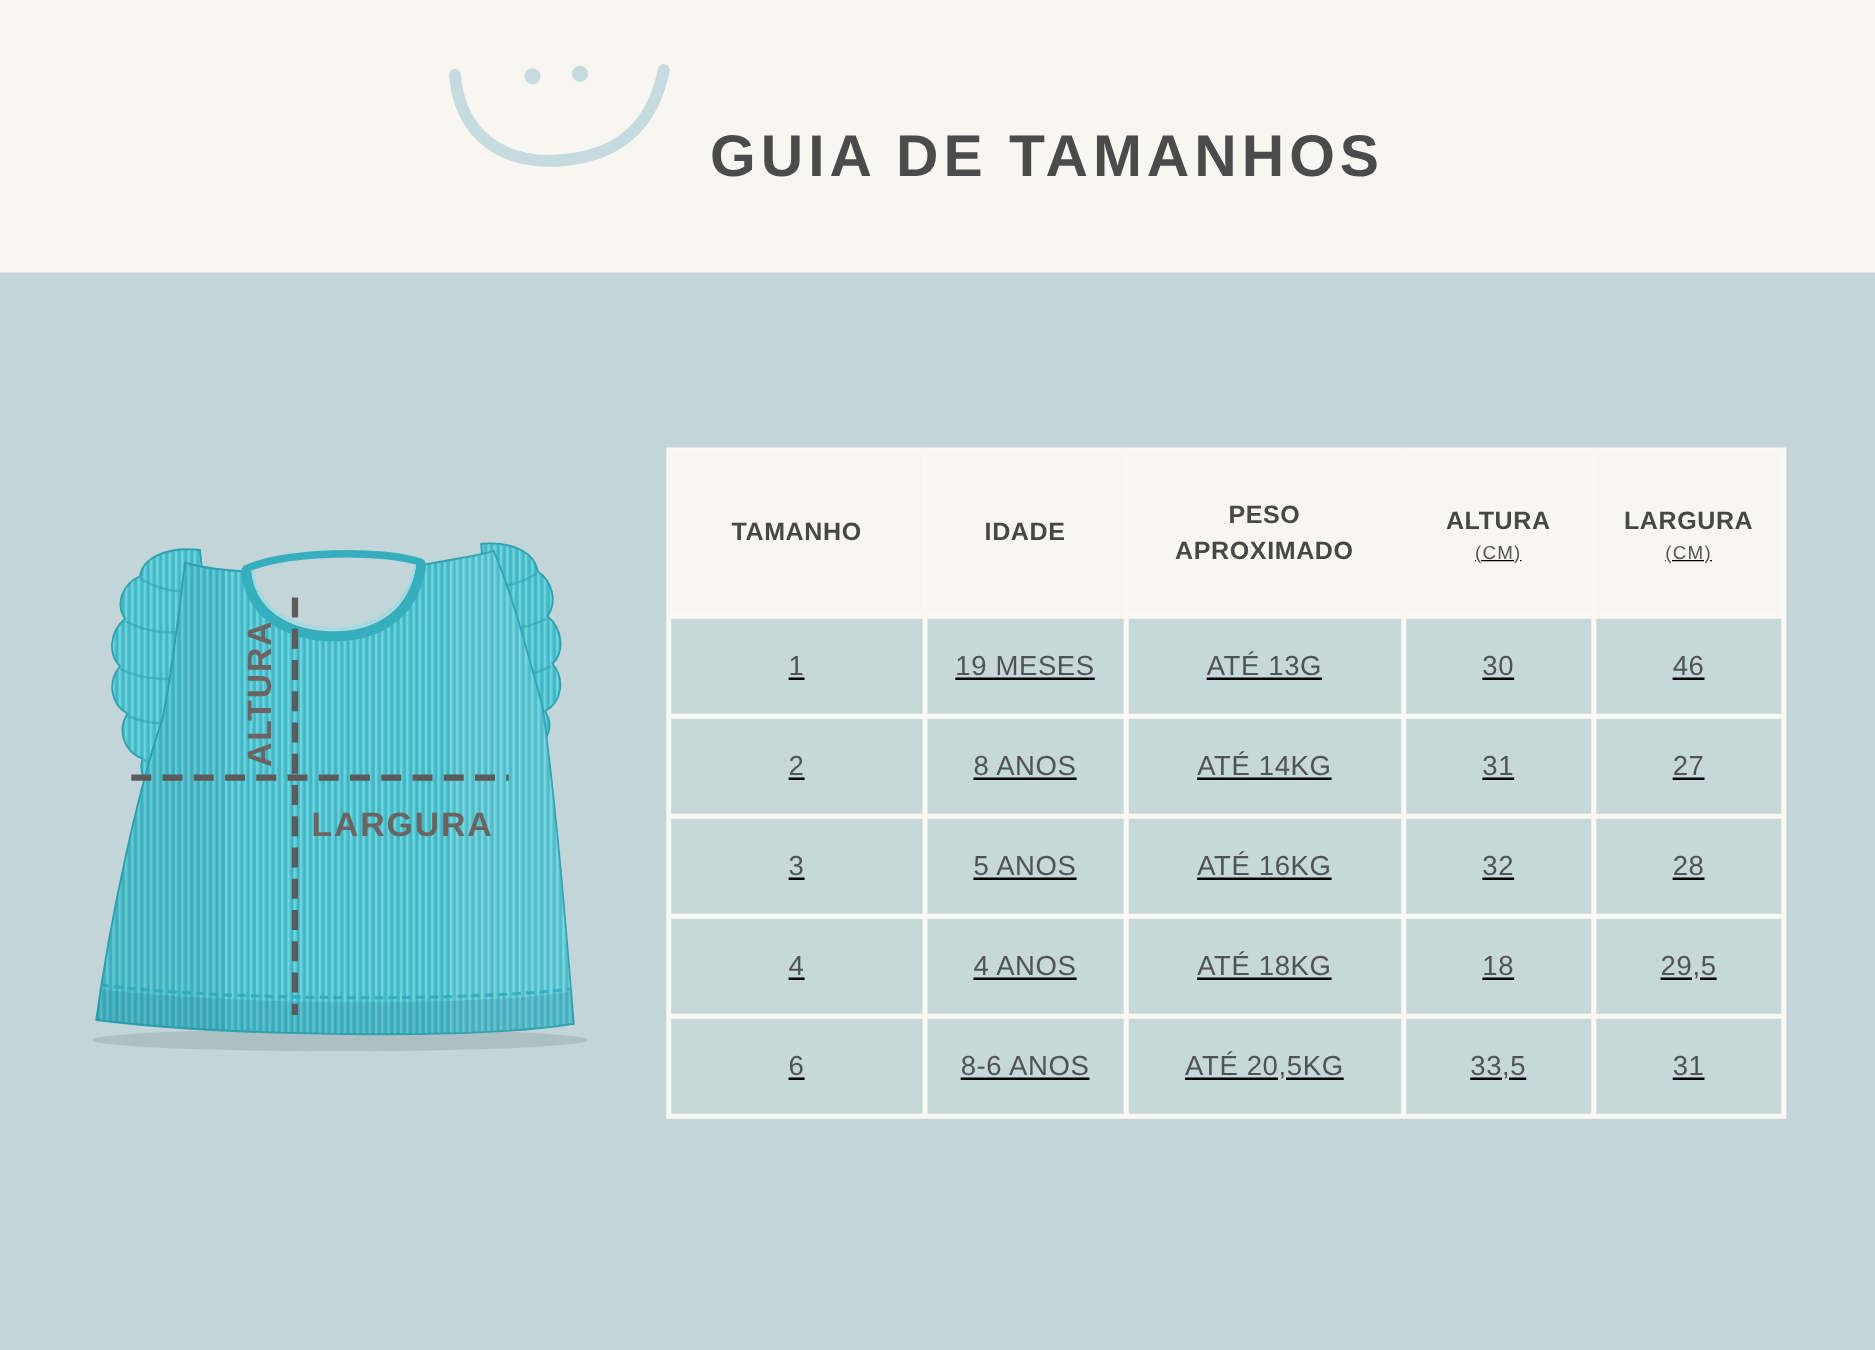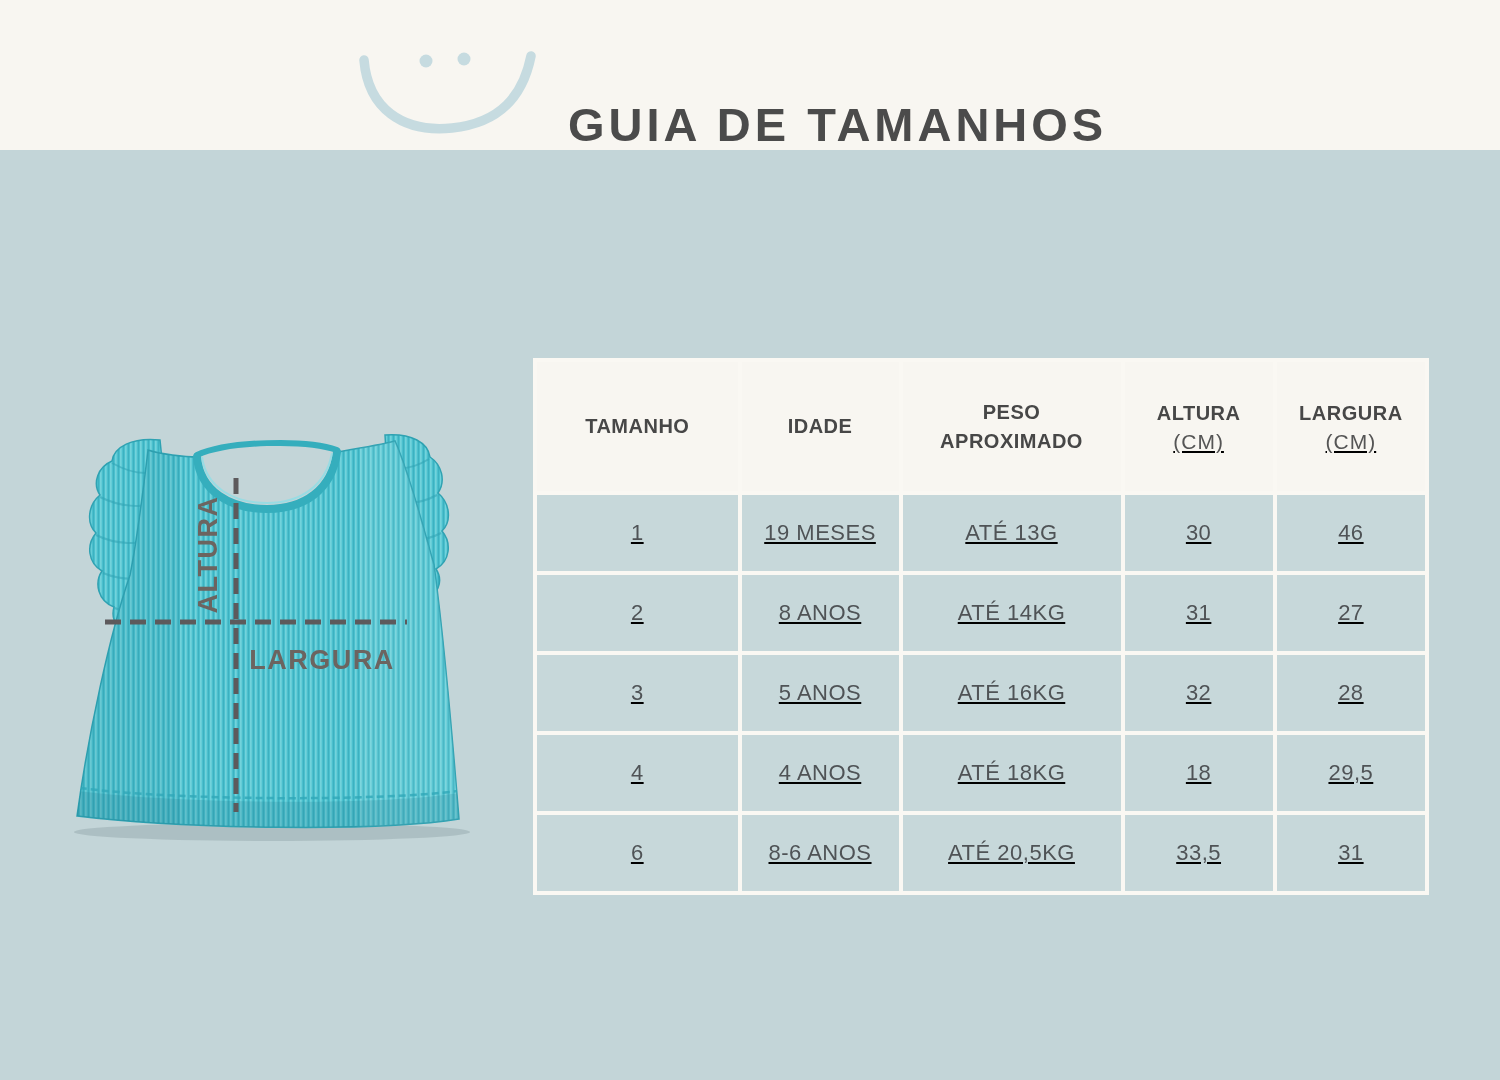--- a/index.html
+++ b/index.html
@@ -4,21 +4,21 @@
 <style>
   html,body{margin:0;padding:0;background:#9fb6ba;}
   .canvas{
     position:relative;width:1500px;height:1080px;overflow:hidden;
     background:#c3d5d8;
     font-family:"Liberation Sans", sans-serif;
     -webkit-font-smoothing:antialiased;
   }
   
   .band{
-    position:absolute;left:0;top:0;width:1500px;height:150px;
+    position:absolute;left:0;top:0;width:1500px;height:218px;
     background:#f8f6f1;
   }
   .smiley{position:absolute;left:352px;top:28px;width:200px;height:130px;}
   .page-title{
     position:absolute;left:568px;top:70px;
     font-size:47px;font-weight:800;letter-spacing:4px;
     color:#4b4b4b;line-height:1;white-space:nowrap;
   }
   
   .figure{position:absolute;left:60px;top:395px;width:430px;height:450px;}
@@ -38,21 +38,21 @@
     border-collapse:separate;border-spacing:4px;
     background:#faf8f3;table-layout:fixed;text-decoration:underline;
   }
   .size-table th{
     background:#f8f6f1;height:129px;vertical-align:middle;text-align:center;
     color:#474747;font-size:20px;font-weight:700;letter-spacing:0.5px;
     padding:0 8px;box-sizing:border-box;
   }
   .size-table th .label{display:inline-block;max-width:150px;line-height:1.45;}
   .size-table th .sub{
-    display:block;font-size:21px;font-weight:400;letter-spacing:1px;
+    display:block;font-size:15px;font-weight:400;letter-spacing:1px;
     color:#555;margin-top:2px;
   }
   .size-table th .sub:empty{display:none;}
   .size-table td{
     background:#c7d8da;height:76px;vertical-align:middle;text-align:center;
     color:#4f5356;font-size:22px;font-weight:400;letter-spacing:0.5px;
     box-sizing:border-box;
   }
 </style>
 </head>

